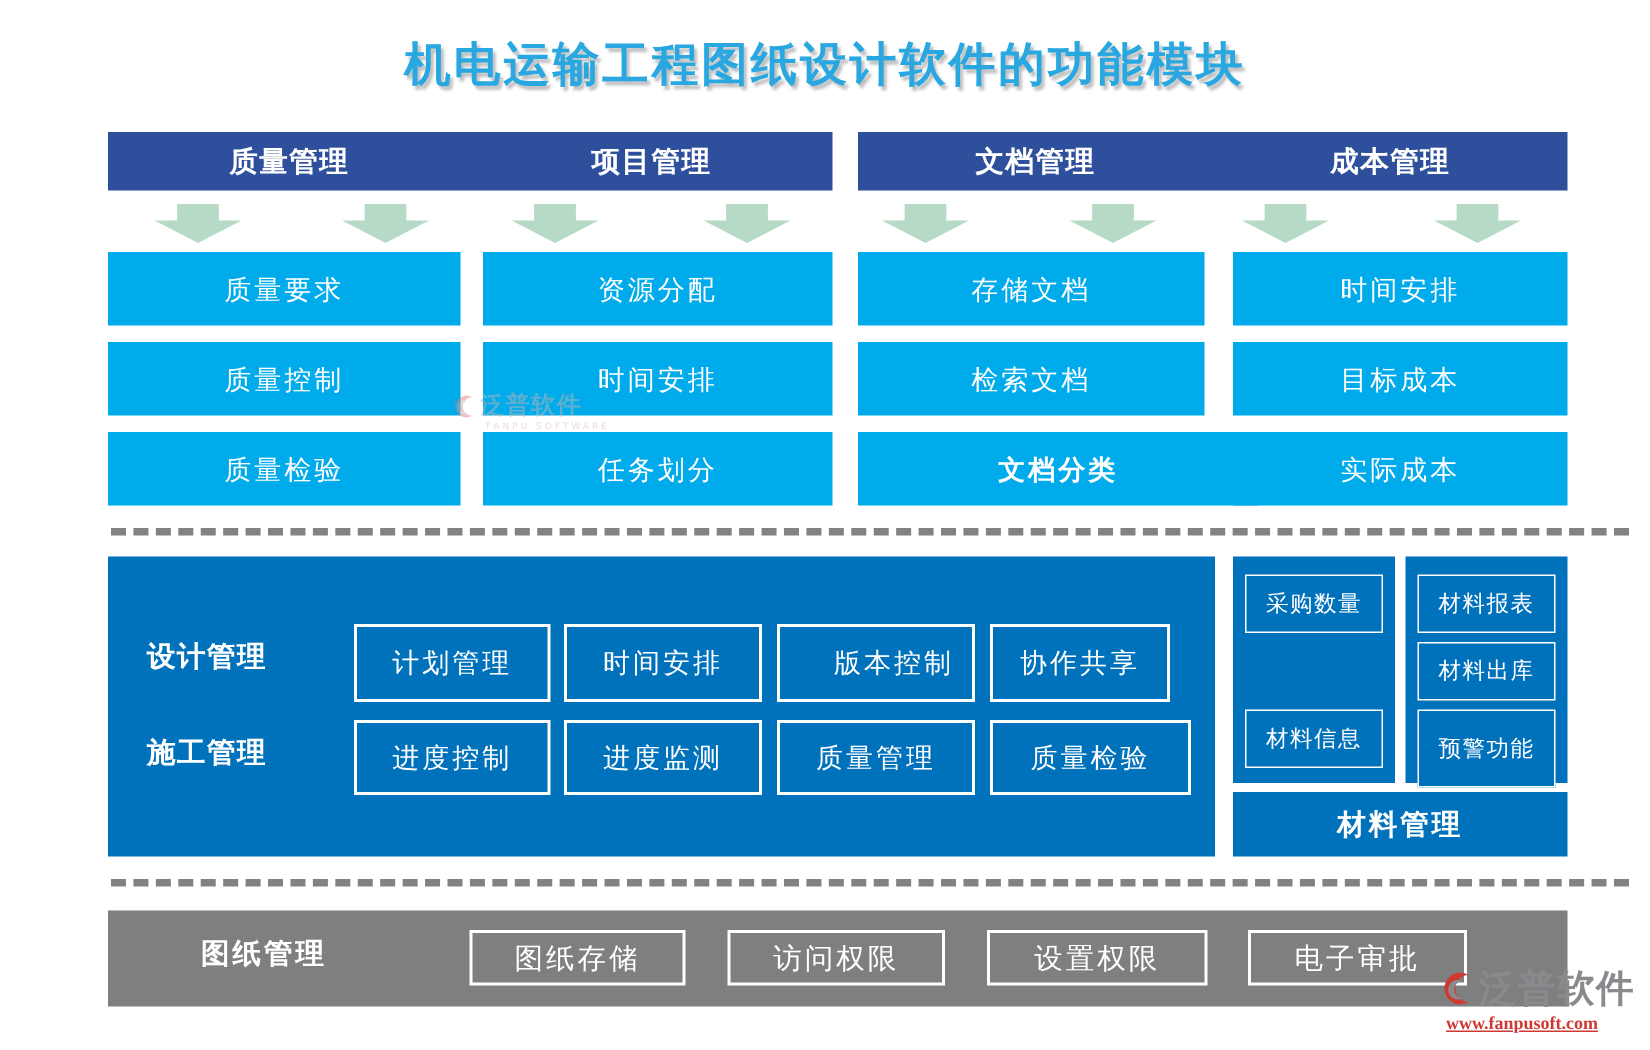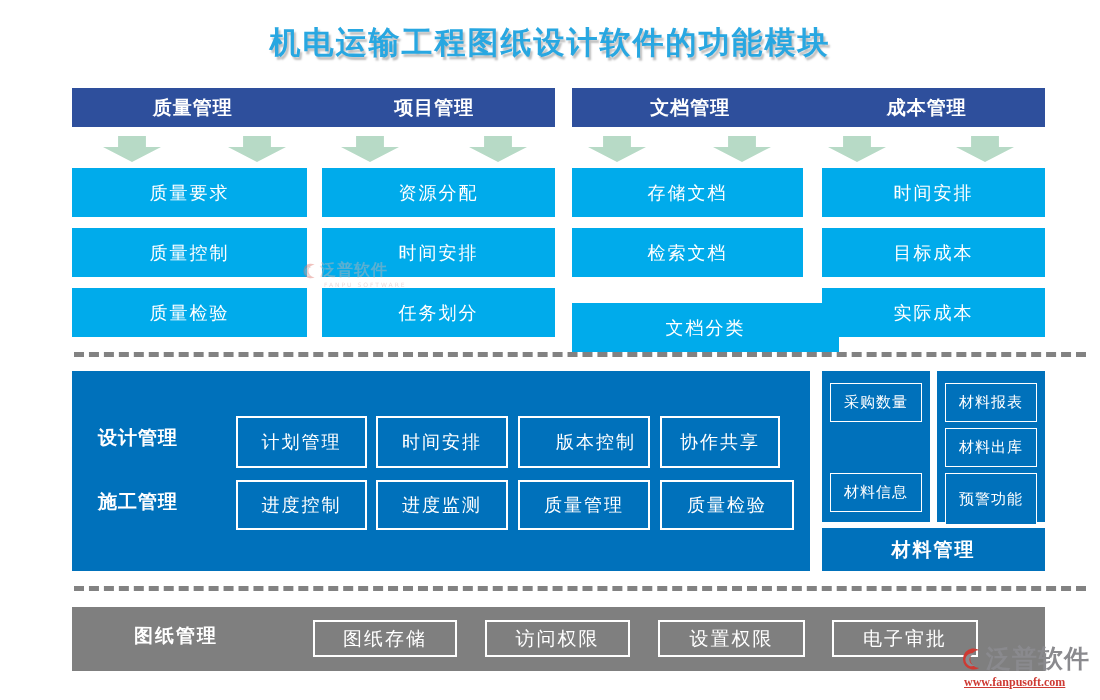--- a/index.html
+++ b/index.html
@@ -108,21 +108,21 @@
   <div class="cbox" style="left:72px;top:168px;width:235px;">质量要求</div>
   <div class="cbox" style="left:72px;top:228px;width:235px;">质量控制</div>
   <div class="cbox" style="left:72px;top:288px;width:235px;">质量检验</div>
 
   <div class="cbox" style="left:322px;top:168px;width:233px;">资源分配</div>
   <div class="cbox" style="left:322px;top:228px;width:233px;">时间安排</div>
   <div class="cbox" style="left:322px;top:288px;width:233px;">任务划分</div>
 
   <div class="cbox" style="left:572px;top:168px;width:231px;">存储文档</div>
   <div class="cbox" style="left:572px;top:228px;width:231px;">检索文档</div>
-  <div class="cbox" style="left:572px;top:303px;width:267px;">文档分类</div>
+  <div class="cbox" style="left:572px;top:288px;width:267px;font-weight:bold;">文档分类</div>
 
   <div class="cbox" style="left:822px;top:168px;width:223px;">时间安排</div>
   <div class="cbox" style="left:822px;top:228px;width:223px;">目标成本</div>
   <div class="cbox" style="left:822px;top:288px;width:223px;">实际成本</div>
 
   <div class="watermark">
     <div class="wm-row">
       <svg width="18" height="18" viewBox="0 0 32 32">
         <path d="M26,5 A13,13 0 1 0 26,27 A10,10 0 1 1 26,5 Z" fill="#e07a70"></path>
         <path d="M20,10 A8,8 0 1 0 20,24 A6,6 0 1 1 20,10 Z" fill="#bdb3b0"></path>

